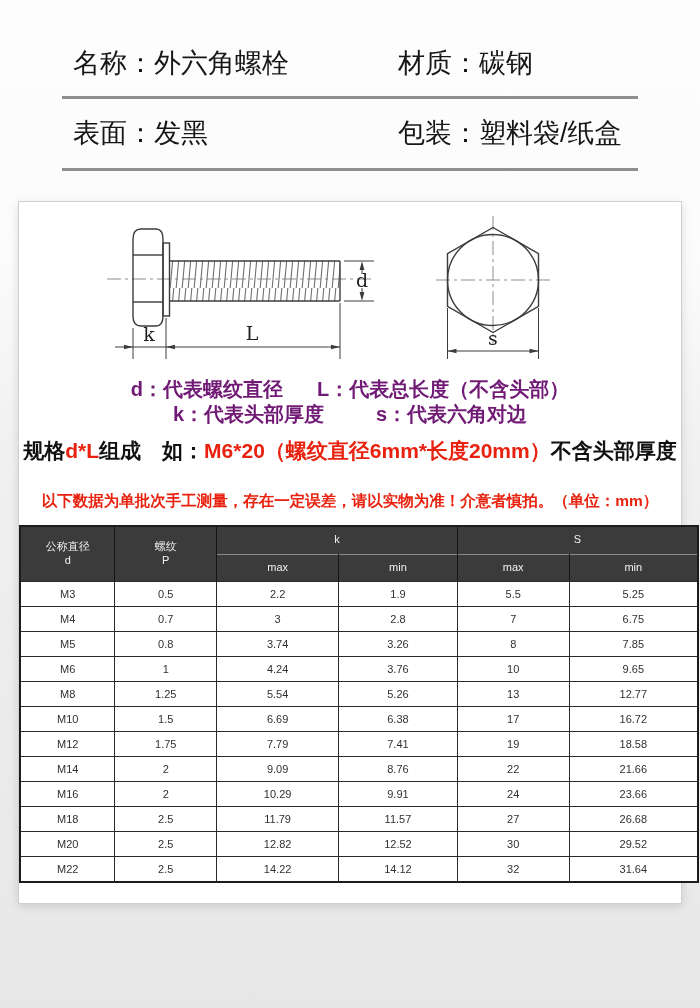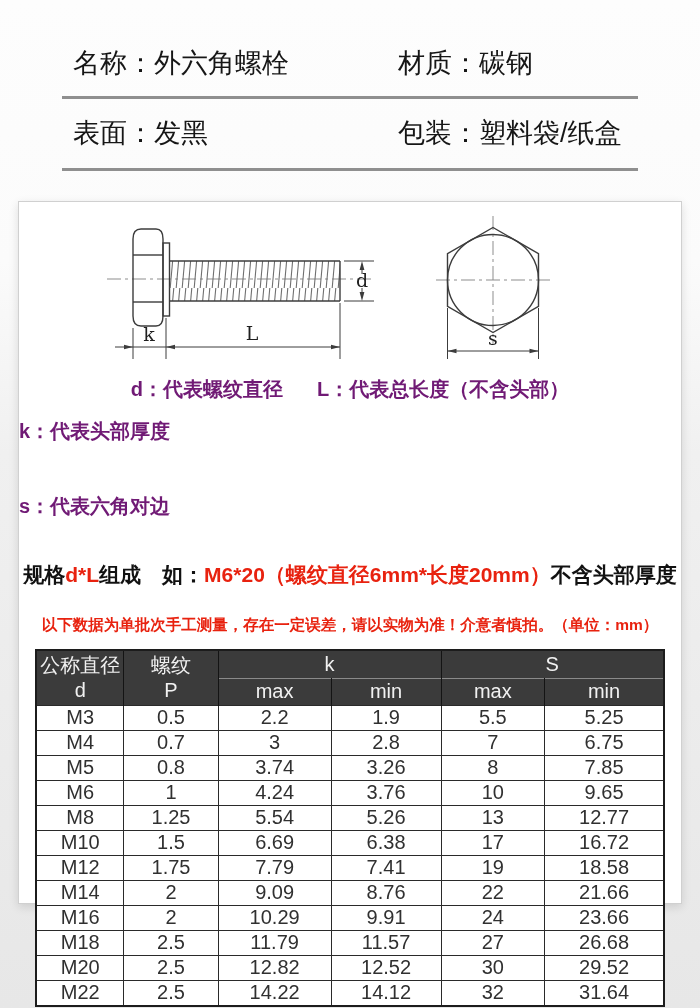--- a/index.html
+++ b/index.html
@@ -29,30 +29,30 @@
   
   .box{
     margin:30px 18px 0;height:703px;box-sizing:border-box;
     background:#ffffff;border:1px solid #d0d0d0;
     box-shadow:0 3px 9px rgba(0,0,0,.12);
   }
   .diagram{display:block;margin:6px auto 0;width:662px;height:162px;}
   
   .legend{margin-top:8px;text-align:left;font-size:20px;font-weight:bold;color:#701a75;}
   .legend-row{display:flex;justify-content:center;gap:34px;line-height:1.15;}
-  .legend-row + .legend-row{margin-top:19px;gap:52px;flex-direction:column;}
-  
-  .specline{margin-top:45px;text-align:center;font-size:21px;font-weight:bold;color:#111;line-height:1.15;}
+  .legend-row + .legend-row{margin-top:2px;gap:52px;}
+  
+  .specline{margin-top:13px;text-align:center;font-size:21px;font-weight:bold;color:#111;line-height:1.15;}
   .specline .red{color:var(--accent-red);}
   
   .warning{margin-top:29px;text-align:center;font-size:15.5px;font-weight:bold;color:var(--accent-red);line-height:1.2;}
   
   table.spec{
-    width:630px;margin:14px auto 0;border-collapse:collapse;table-layout:fixed;
-    font-size:20px;border:2px solid #1c1c1c;
+    width:680px;margin:14px auto 0;border-collapse:collapse;table-layout:fixed;
+    font-size:11px;border:2px solid #1c1c1c;
   }
   table.spec thead th{
     background:var(--table-header-bg);color:#f1f1f1;font-weight:normal;
     border-left:1px solid #141414;border-right:1px solid #141414;
     padding:0;line-height:1.25;
   }
   table.spec thead tr.group-row th{height:27px;}
   table.spec thead tr.sub-row th{height:26px;border-top:1px solid #8a8a8a;}
   table.spec thead th.span2{vertical-align:middle;}
   table.spec td{

